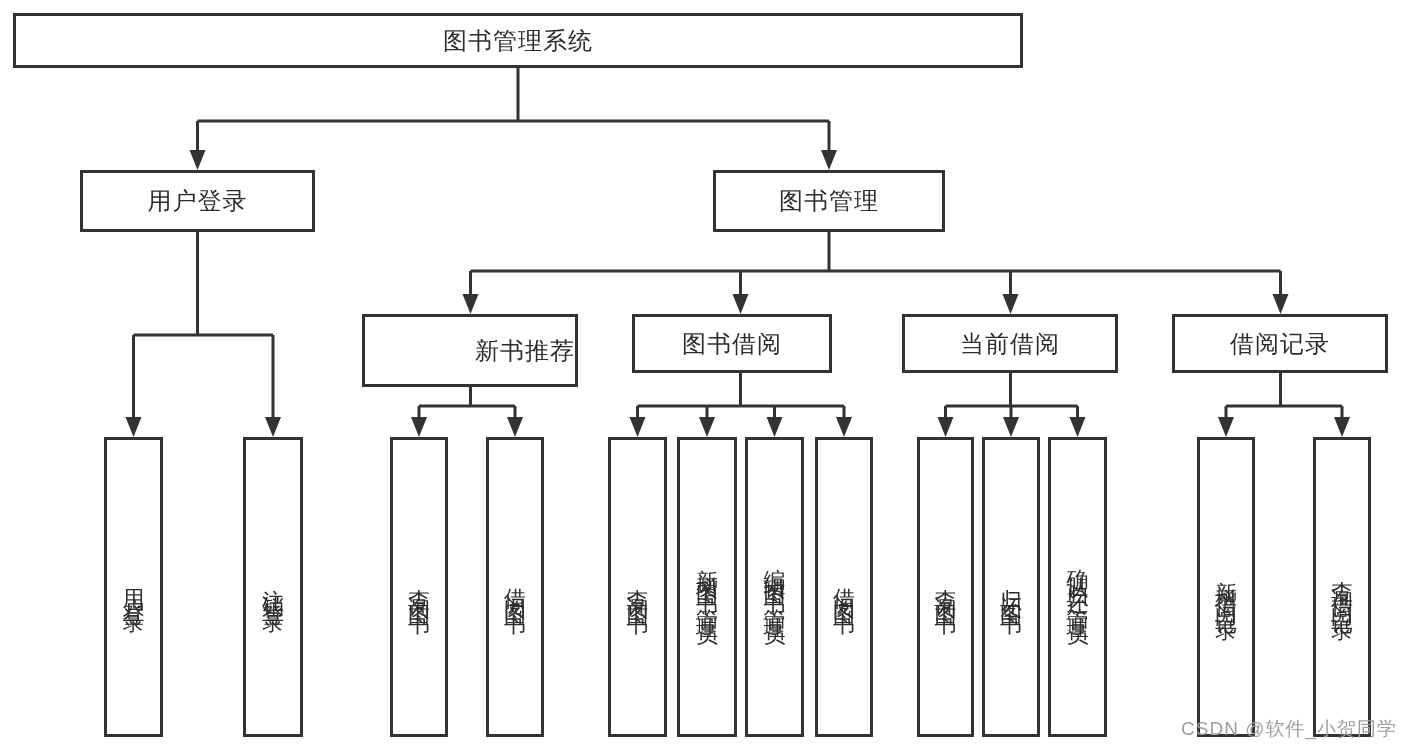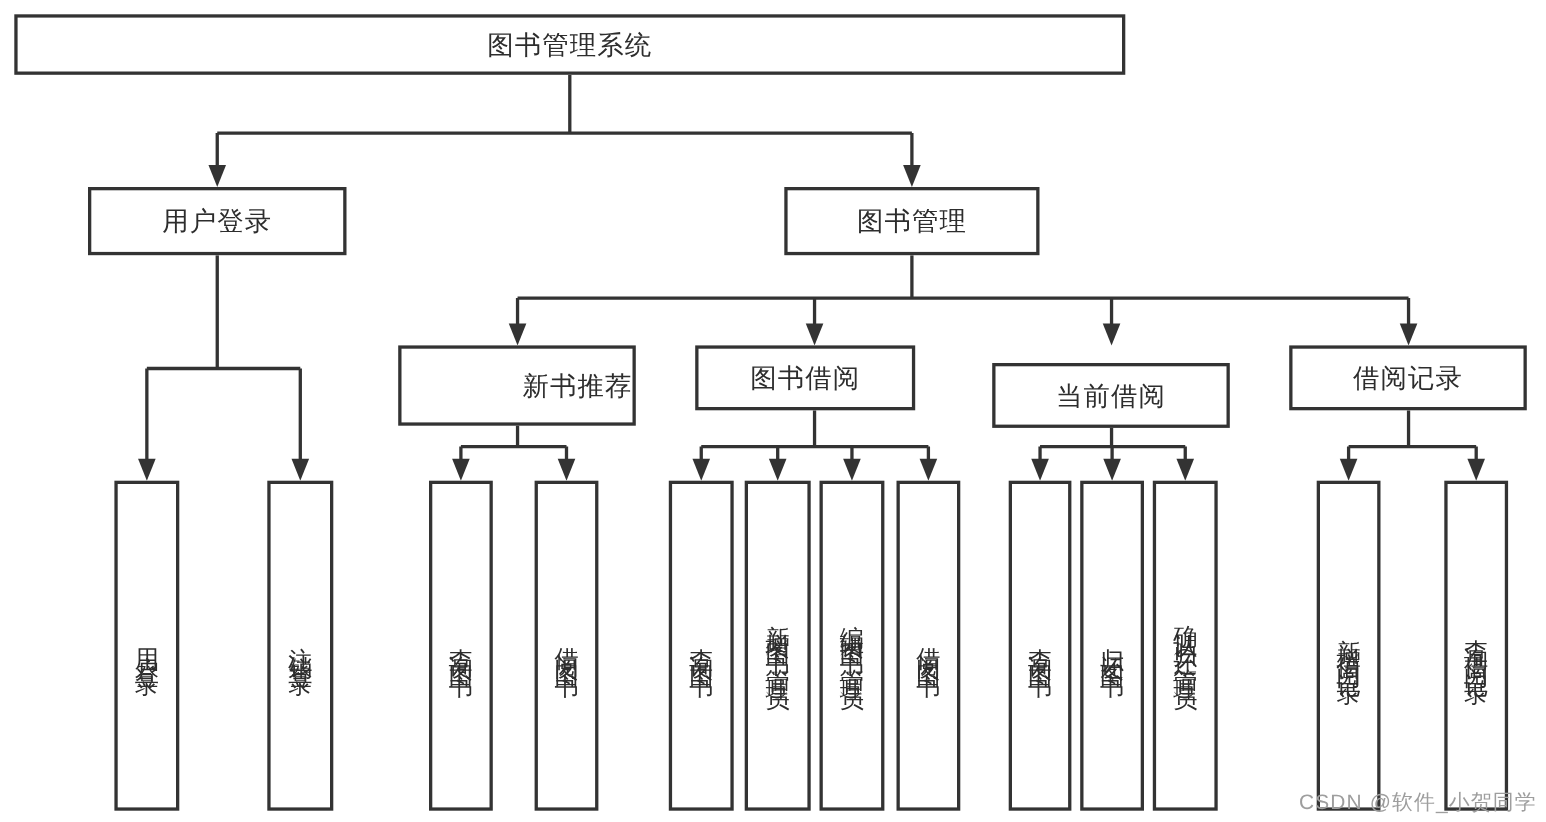--- a/index.html
+++ b/index.html
@@ -91,21 +91,21 @@
   <div class="hbox" style="left:713px; top:170px; width:232px; height:62px;justify-content:center;">
     <span>图书管理</span>
   </div>
 
   <div class="hbox" style="left:362px; top:314px; width:216px; height:73px;justify-content:flex-end;">
     <span>新书推荐</span>
   </div>
   <div class="hbox" style="left:632px; top:314px; width:200px; height:59px;">
     <span>图书借阅</span>
   </div>
-  <div class="hbox" style="left:902px; top:314px; width:216px; height:59px;margin-top:16px;">
+  <div class="hbox" style="left:902px; top:314px; width:216px; height:59px;">
     <span>当前借阅</span>
   </div>
   <div class="hbox" style="left:1172px; top:314px; width:216px; height:59px;">
     <span>借阅记录</span>
   </div>
 
   <div class="vbox" style="left:104px; width:59px;">
     <span>用户登录</span>
   </div>
   <div class="vbox" style="left:243px; width:60px;">

